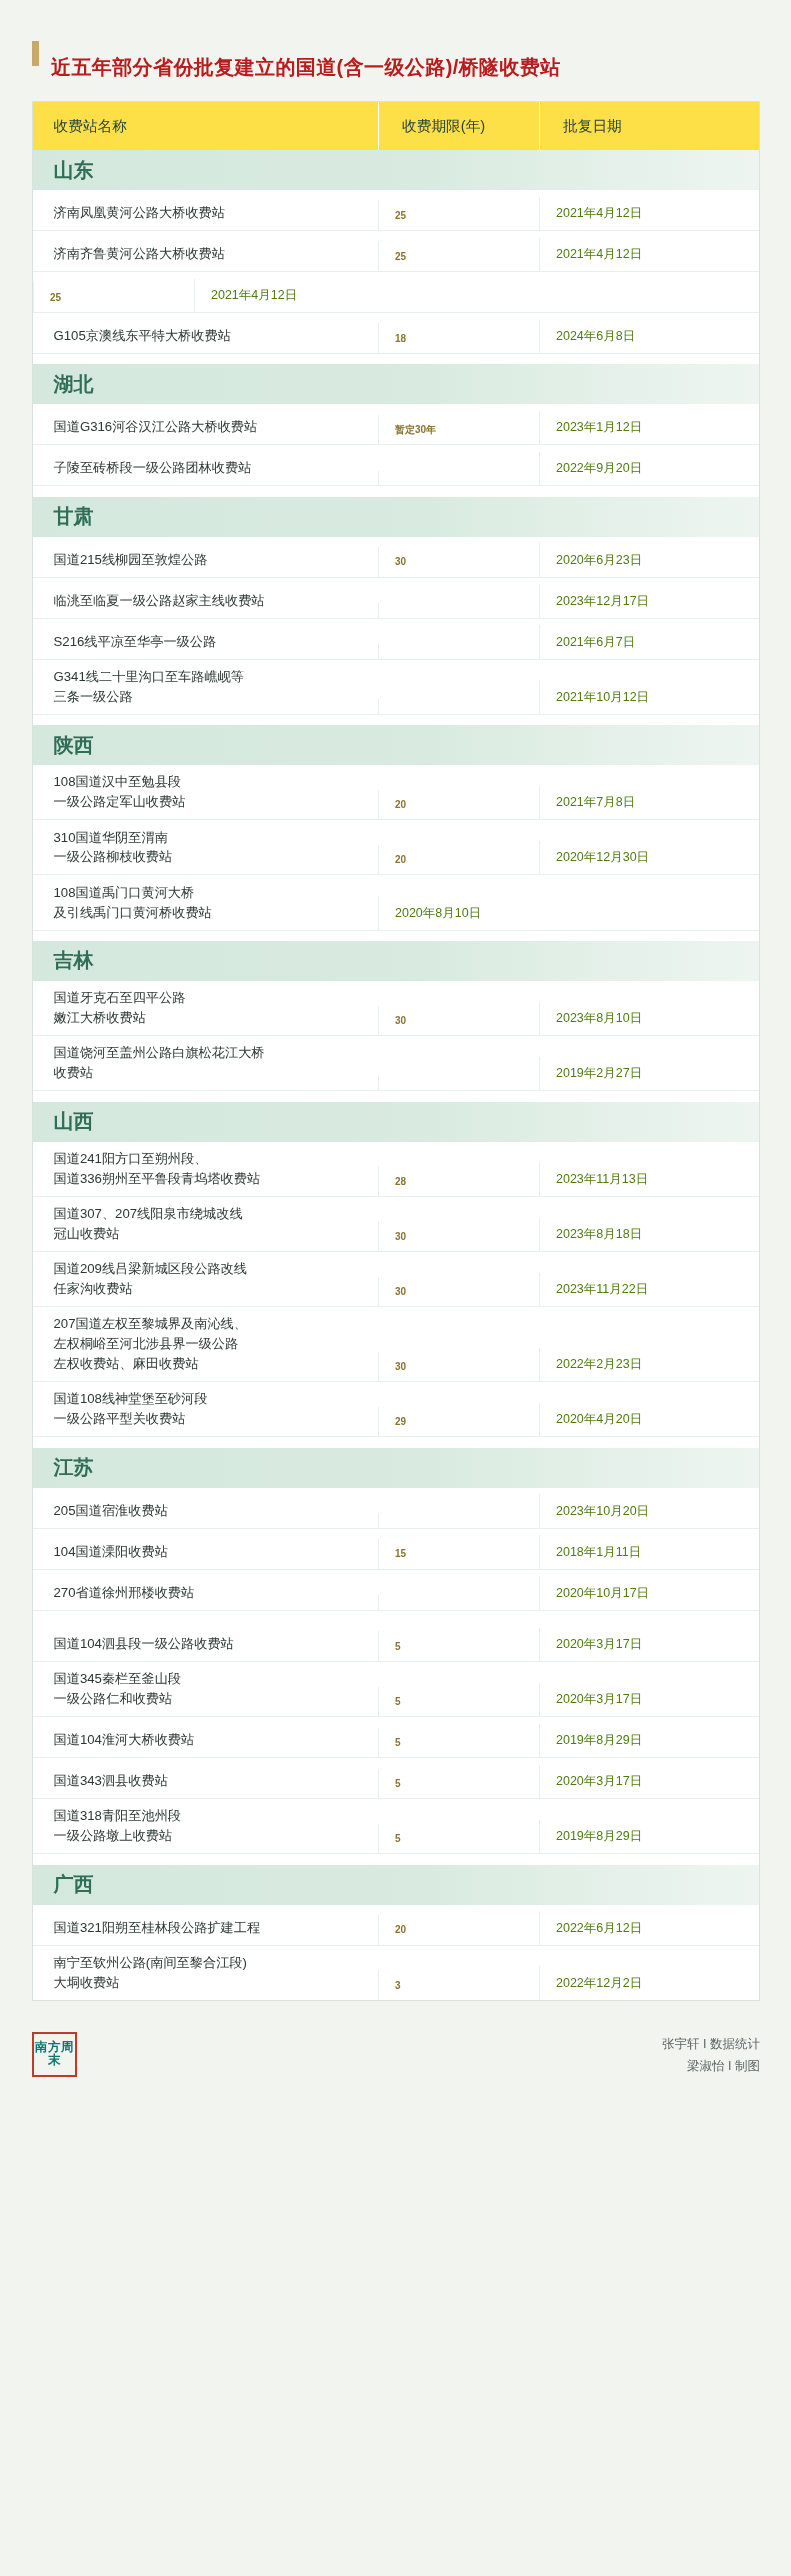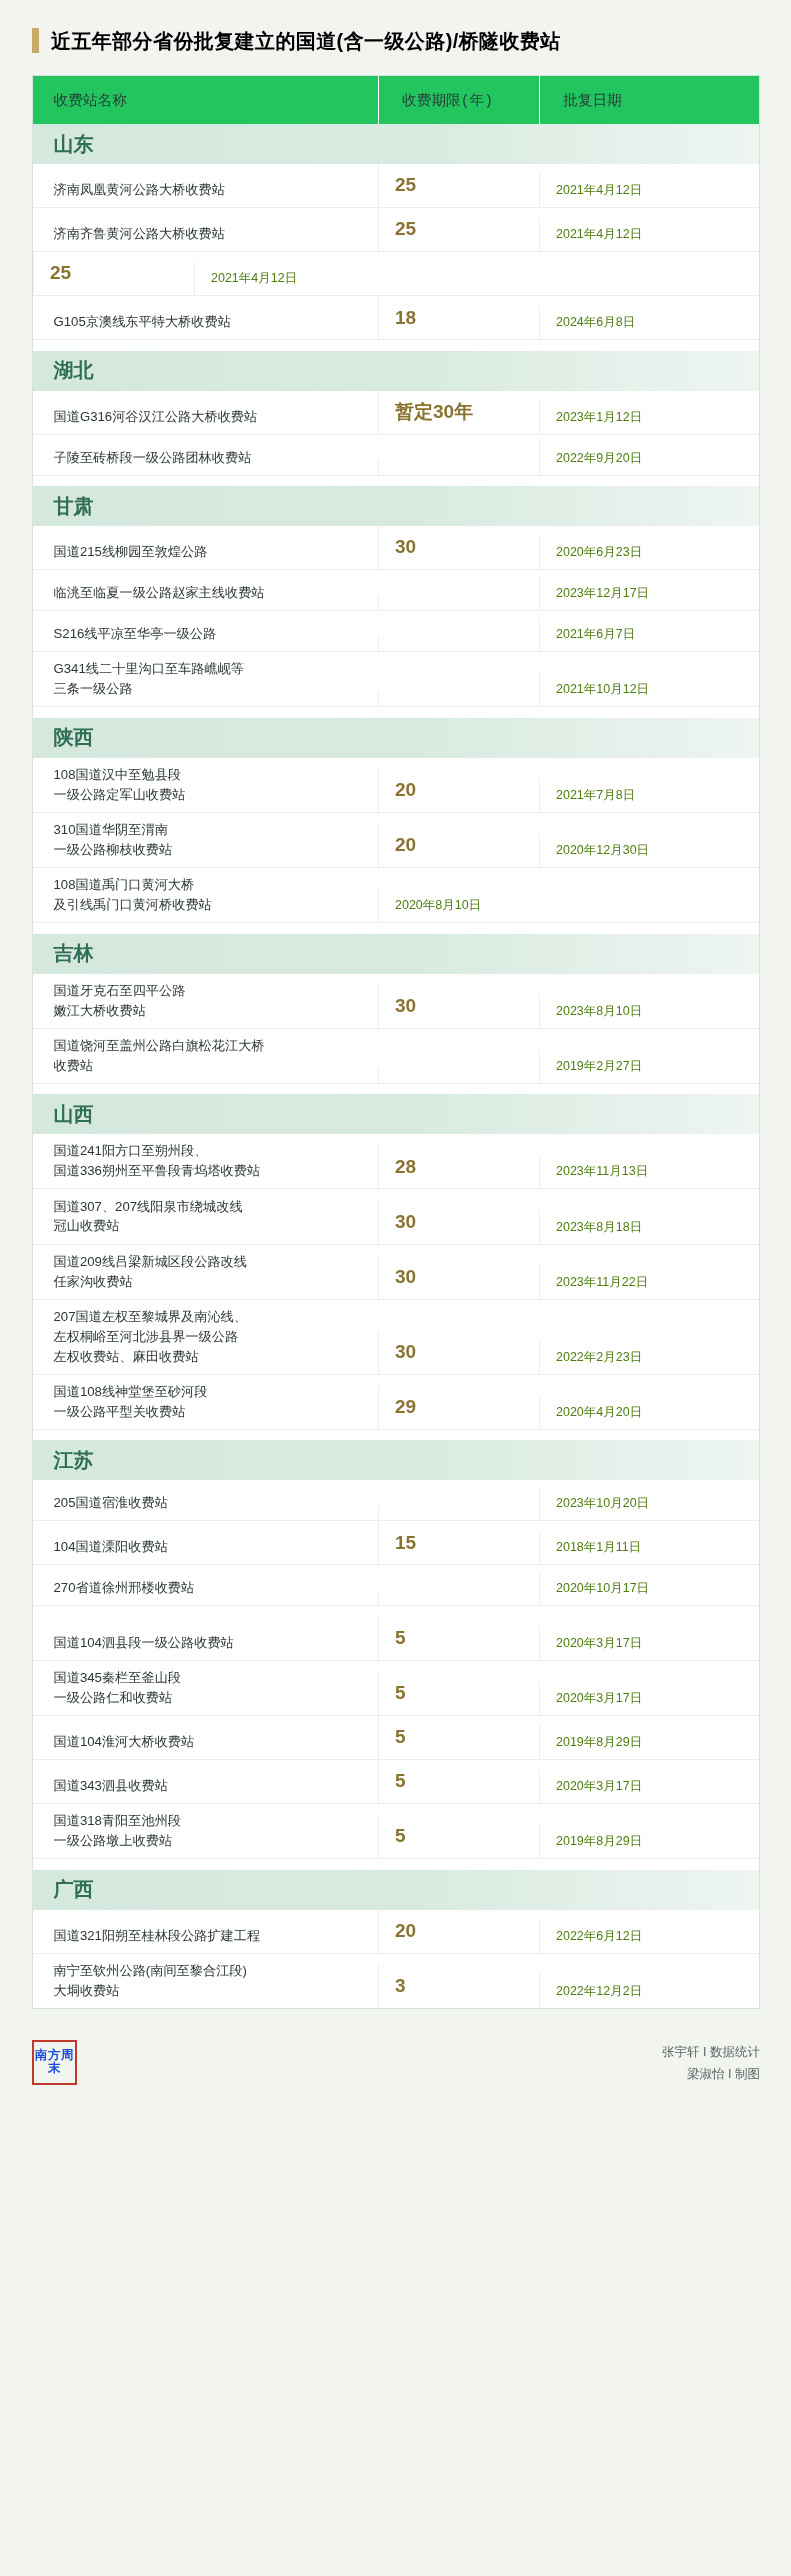--- a/index.html
+++ b/index.html
@@ -29,36 +29,36 @@
   .title-bar {
     width: 7.3px;
     height: 25px;
     background: #c8a96a;
     margin-right: 11.7px;
     flex: 0 0 auto;
   }
   .title-text {
     font-size: 20px;
     font-weight: bold;
-    color: #000000;
+    color: #b91c1c;
     letter-spacing: 0.4px;
     line-height: 1.2;
+    margin-top: 27px;
   }
   
   .table {
     margin: 0 32px;
     background: #ffffff;
     border: 0.7px solid #d9e2de;
     box-sizing: border-box;
   }
   .thead {
     display: flex;
-    background: #22c55e;
+    background: #fde047;
     height: 48px;
-    font-family: Liberation Mono, monospace;
   }
   .th {
     font-size: 14.7px;
     color: #25413a;
     font-weight: normal;
     box-sizing: border-box;
   }
   .col1 { width: 345px; padding-left: 20.5px; }
   .col2 { width: 161px; padding-left: 16px; }
   .col3 { width: 213px; padding-left: 16px; }
@@ -101,21 +101,21 @@
     padding-left: 20.5px;
     padding-right: 8.8px;
     color: #2c3835;
   }
   .cell.years {
     width: 161px;
     padding-left: 16px;
     border-left: 0.7px solid #e9efec;
     color: #8a7330;
     font-weight: bold;
-    font-size: 19px;
+    font-size: 10px;
   }
   .cell.date {
     width: 213px;
     padding-left: 16px;
     border-left: 0.7px solid #e9efec;
     color: #4d7c0f;
     font-size: 12.5px;
   }
   .cell .multi { white-space: pre-line; }
 
@@ -123,21 +123,21 @@
   .footer {
     display: flex;
     align-items: flex-end;
     justify-content: space-between;
     padding: 31px 32px 29px 32px;
   }
   .logo {
     width: 45px;
     height: 45px;
     border: 2.2px solid #c0392b;
-    color: #1d4ed8;
+    color: #0f766e;
     font-size: 12.5px;
     font-weight: bold;
     line-height: 1.05;
     display: flex;
     align-items: center;
     justify-content: center;
     text-align: center;
     letter-spacing: 0.7px;
     box-sizing: border-box;
     font-family: "Liberation Serif", serif;

